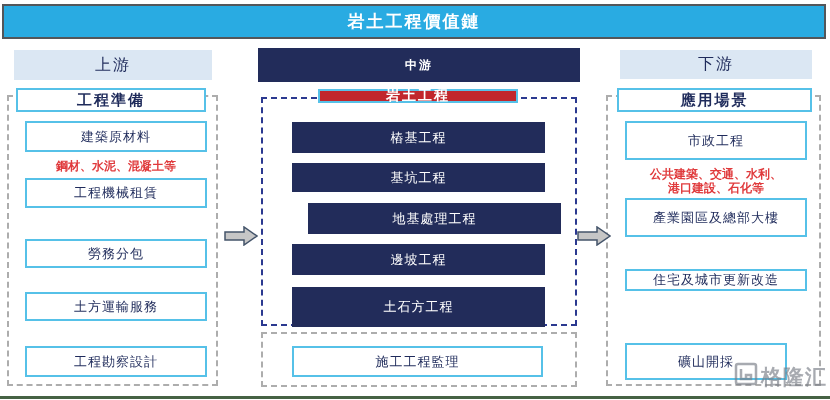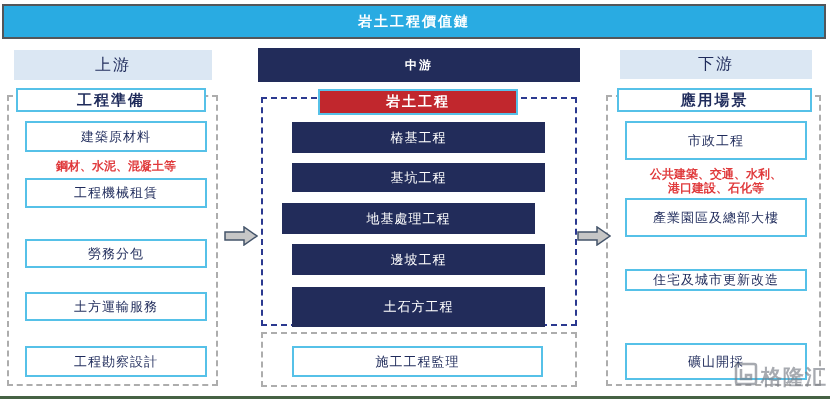--- a/index.html
+++ b/index.html
@@ -6,21 +6,21 @@
   .canvas{
     position:relative;width:830px;height:400px;background:#ffffff;overflow:hidden;
     font-family:"DejaVu Sans",sans-serif;
   }
   .abs{position:absolute;box-sizing:border-box;}
   .center{display:flex;align-items:center;justify-content:center;text-align:center;}
 
   .title-bar{
     left:2px;top:4px;width:824px;height:35px;
     background:#29ABE2;border:2px solid #53565A;
-    color:#ffffff;font-weight:bold;font-size:14px;letter-spacing:2px;
+    color:#ffffff;font-weight:bold;font-size:17px;letter-spacing:2px;
   }
   .col-hdr-light{
     background:#DBE7F3;color:#1F2B5B;font-weight:normal;font-size:16px;letter-spacing:2px;
   }
   .col-hdr-navy{
     background:#222C5A;color:#ffffff;font-weight:bold;font-size:12px;letter-spacing:2px;
   }
   .dashed-gray{border:2px dashed #ADADAD;background:transparent;}
   .dashed-navy{border:2px dashed #2B3990;background:transparent;}
   .sec-title{
@@ -65,39 +65,39 @@
   <div class="abs dashed-gray" style="left:7px;top:95px;width:211px;height:291px;"></div>
   <div class="abs center sec-title" style="left:16px;top:88px;width:190px;height:24px;">工程準備</div>
   <div class="abs center box-white" style="left:25px;top:121px;width:182px;height:31px;text-align:center;">建築原材料</div>
   <div class="abs center note-red" style="left:18px;top:158px;width:196px;height:16px;">鋼材、水泥、混凝土等</div>
   <div class="abs center box-white" style="left:25px;top:178px;width:182px;height:30px;">工程機械租賃</div>
   <div class="abs center box-white" style="left:25px;top:239px;width:182px;height:29px;">勞務分包</div>
   <div class="abs center box-white" style="left:25px;top:292px;width:182px;height:29px;">土方運輸服務</div>
   <div class="abs center box-white" style="left:25px;top:346px;width:182px;height:31px;">工程勘察設計</div>
 
   <div class="abs dashed-navy" style="left:261px;top:97px;width:316px;height:229px;"></div>
-  <div class="abs center sec-title-red" style="left:318px;top:89px;width:200px;height:26px;">岩土工程</div>
+  <div class="abs center sec-title-red" style="left:318px;top:89px;width:200px;height:14px;">岩土工程</div>
   <div class="abs center box-navy" style="left:292px;top:122px;width:253px;height:31px;">樁基工程</div>
   <div class="abs center box-navy" style="left:292px;top:163px;width:253px;height:29px;">基坑工程</div>
-  <div class="abs center box-navy" style="left:282px;top:203px;width:253px;height:31px;">地基處理工程</div>
+  <div class="abs center box-navy" style="left:308px;top:203px;width:253px;height:31px;">地基處理工程</div>
   <div class="abs center box-navy" style="left:292px;top:244px;width:253px;height:31px;">邊坡工程</div>
   <div class="abs center box-navy" style="left:292px;top:287px;width:253px;height:40px;">土石方工程</div>
   <div class="abs dashed-gray" style="left:261px;top:332px;width:316px;height:55px;"></div>
   <div class="abs center box-white" style="left:292px;top:346px;width:251px;height:31px;">施工工程監理</div>
 
   <div class="abs dashed-gray" style="left:606px;top:95px;width:215px;height:291px;"></div>
   <div class="abs center sec-title" style="left:617px;top:88px;width:195px;height:24px;">應用場景</div>
   <div class="abs center box-white" style="left:625px;top:121px;width:182px;height:39px;">市政工程</div>
   <div class="abs note-red" style="left:612px;top:167px;width:208px;height:30px;text-align:center;">
     <span>公共建築、交通、水利、</span><br>
     <span>港口建設、石化等</span>
   </div>
   <div class="abs center box-white" style="left:625px;top:198px;width:182px;height:39px;">產業園區及總部大樓</div>
   <div class="abs center box-white" style="left:625px;top:269px;width:182px;height:22px;">住宅及城市更新改造</div>
-  <div class="abs center box-white" style="left:625px;top:343px;width:182px;height:37px;">礦山開採</div>
+  <div class="abs center box-white" style="left:625px;top:343px;width:162px;height:37px;">礦山開採</div>
 
   <div class="abs arrow" style="left:224px;top:226px;">
     <svg width="34" height="20" viewBox="0 0 34 20">
       <polygon points="1,6 20,6 20,1 33,10 20,19 20,14 1,14" fill="#C6C6C6" stroke="#44546A" stroke-width="1.5"></polygon>
     </svg>
   </div>
   <div class="abs arrow" style="left:577px;top:226px;">
     <svg width="34" height="20" viewBox="0 0 34 20">
       <polygon points="1,6 20,6 20,1 33,10 20,19 20,14 1,14" fill="#C6C6C6" stroke="#44546A" stroke-width="1.5"></polygon>
     </svg>

